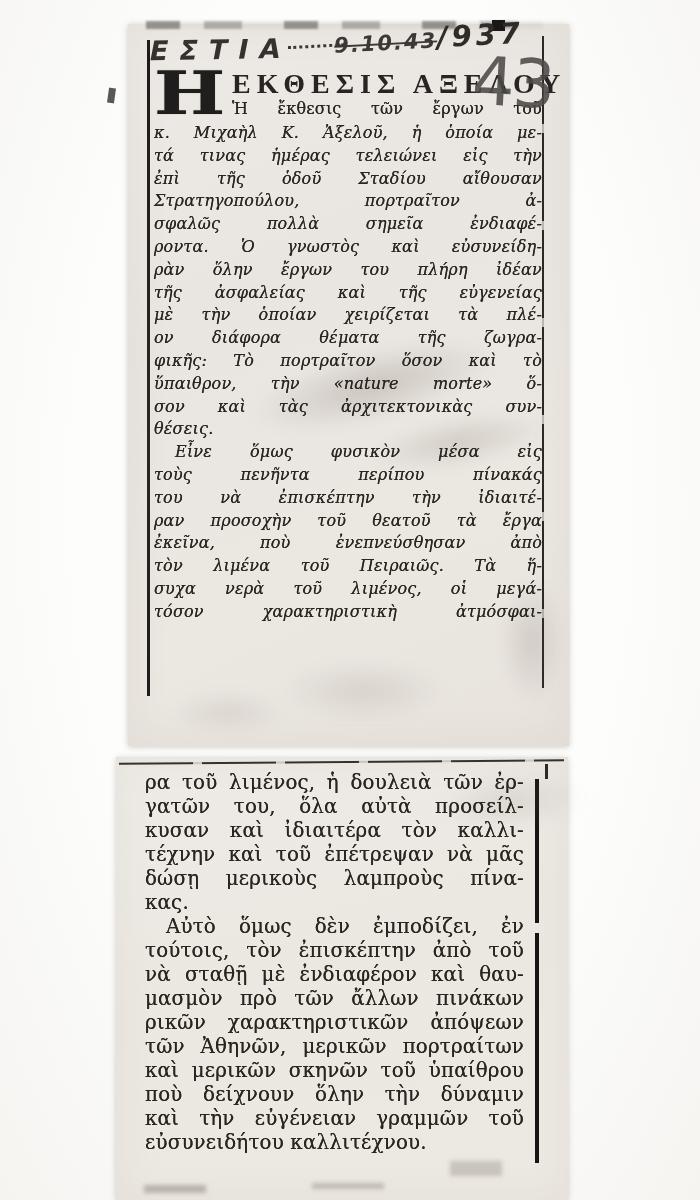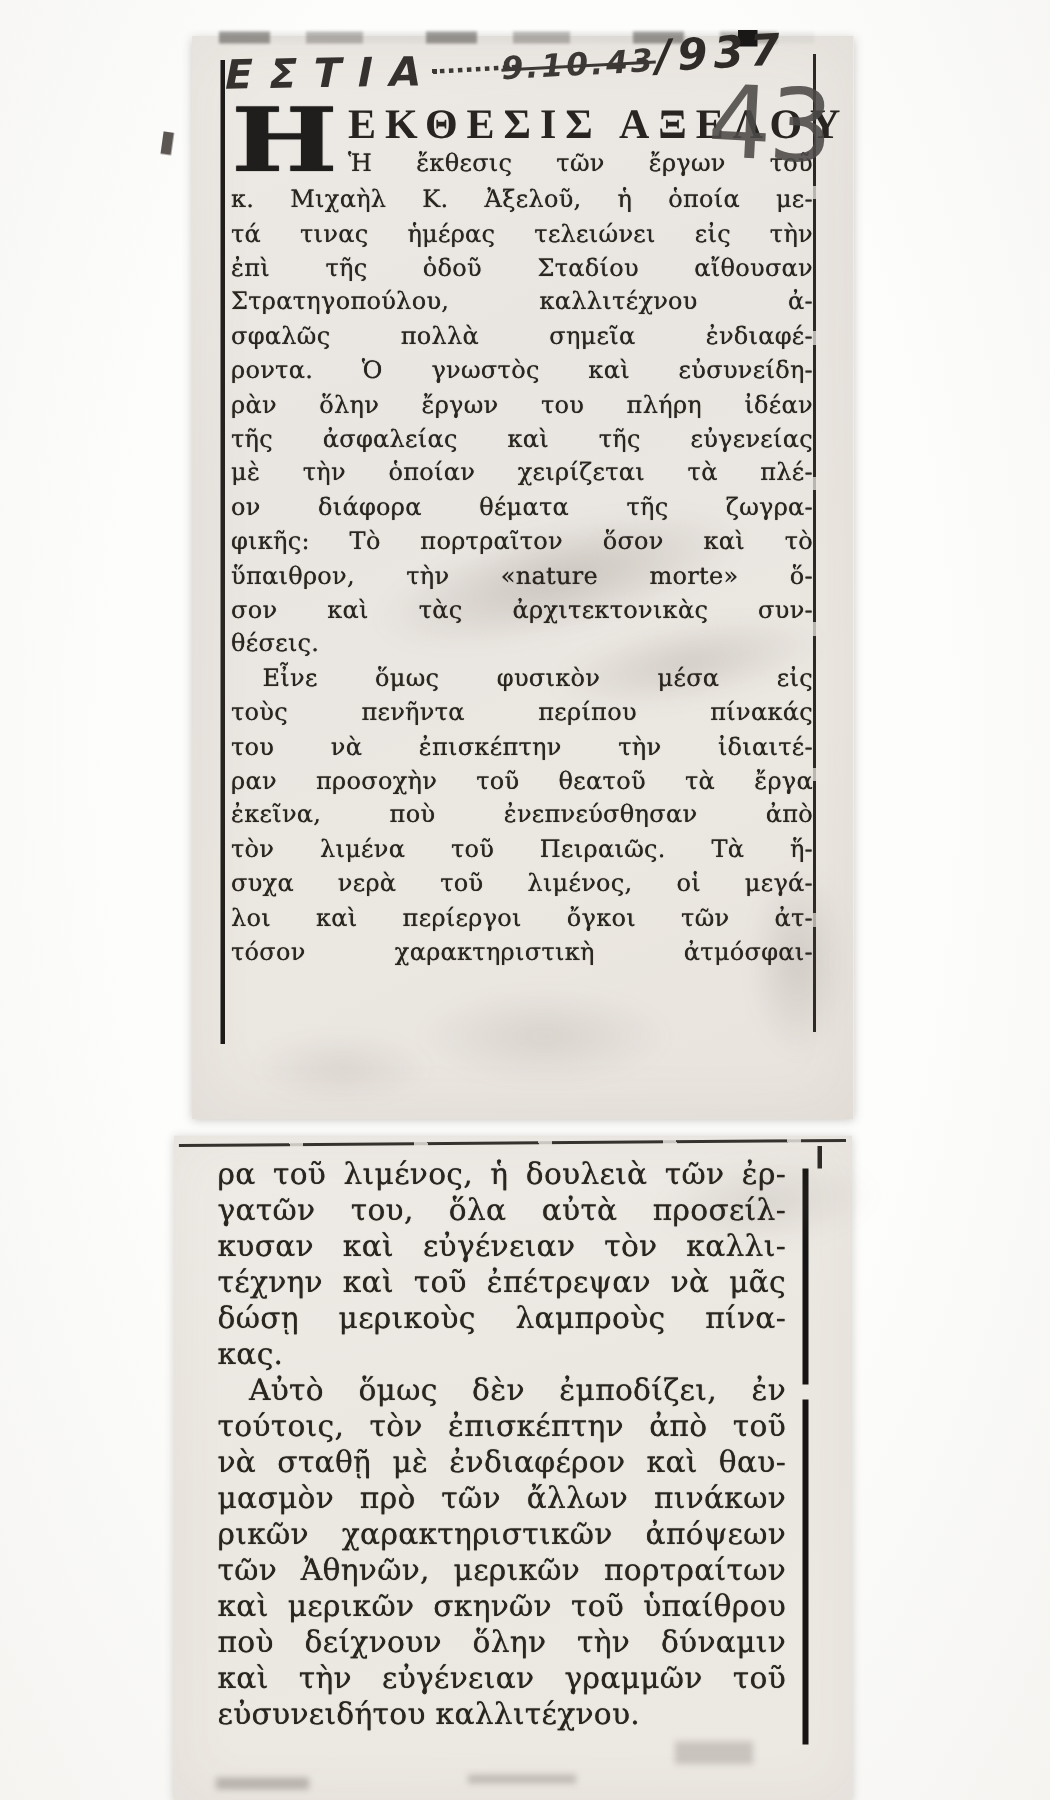--- a/index.html
+++ b/index.html
@@ -54,21 +54,21 @@
 
   .headrow { margin:0 27px 0 26px; display:flex; height:52px; position:relative; z-index:2; }
   .dropcap { width:78px; font-family:"DejaVu Serif", serif; font-weight:bold;
     font-size:59px; line-height:48px; color:#201e1c;
     transform:scaleX(1.28); transform-origin:0 0; text-shadow:0 0 .6px #201e1c; }
   .headright { flex:1; min-width:0; }
   .headline { font-family:Liberation Serif, serif; font-weight:bold; font-size:28px;
     height:28px; line-height:28px; letter-spacing:6px; color:#272421; white-space:nowrap; }
 
   .bodylines { position:relative; z-index:2; }
-  .c1 { margin:0 27px 0 26px; }
+  .c1 { margin:0 27px 0 26px;font-style:italic; }
   .c2 { margin:14px 44px 0 29px; }
   .tl { color:#29251f; text-align:justify; text-align-last:justify;
     text-shadow:0 0 .5px rgba(41,37,31,.9); letter-spacing:.2px; overflow:visible; white-space:normal; }
   .c1 .tl, .headright .tl { font-size:16px; line-height:22.8px; height:22.8px; }
   .c2 .tl { font-size:19.8px; line-height:24px; height:24px; }
   .tl.end { text-align-last:left; }
   .tl.indent { text-indent:21px; }
 
   .stain { position:absolute; border-radius:50%; filter:blur(6px); pointer-events:none; z-index:1; }
   .s1 { left:118px; top:326px; width:255px; height:72px; transform:rotate(-14deg);
@@ -115,60 +115,59 @@
         <div class="headline">ΕΚΘΕΣΙΣ ΑΞΕΛΟΥ</div>
         <div class="tl">Ἡ ἔκθεσις τῶν ἔργων τοῦ</div>
       </div>
     </div>
 
     <div class="bodylines c1">
 
     <div class="tl">κ. Μιχαὴλ Κ. Ἀξελοῦ, ἡ ὁποία με-</div>
         <div class="tl">τά τινας ἡμέρας τελειώνει εἰς τὴν</div>
         <div class="tl">ἐπὶ τῆς ὁδοῦ Σταδίου αἴθουσαν</div>
-        <div class="tl">Στρατηγοπούλου, καλλιτέχνου ἀ-</div>
+        <div class="tl">Στρατηγοπούλου, πορτραῖτον ἀ-</div>
         <div class="tl">σφαλῶς πολλὰ σημεῖα ἐνδιαφέ-</div>
         <div class="tl">ροντα. Ὁ γνωστὸς καὶ εὐσυνείδη-</div>
         <div class="tl">ρὰν ὅλην ἔργων του πλήρη ἰδέαν</div>
         <div class="tl">τῆς ἀσφαλείας καὶ τῆς εὐγενείας</div>
         <div class="tl">μὲ τὴν ὁποίαν χειρίζεται τὰ πλέ-</div>
         <div class="tl">ον διάφορα θέματα τῆς ζωγρα-</div>
         <div class="tl">φικῆς: Τὸ πορτραῖτον ὅσον καὶ τὸ</div>
         <div class="tl">ὕπαιθρον, τὴν «nature morte» ὅ-</div>
         <div class="tl">σον καὶ τὰς ἀρχιτεκτονικὰς συν-</div>
         <div class="tl end">θέσεις.</div>
         <div class="tl indent">Εἶνε ὅμως φυσικὸν μέσα εἰς</div>
         <div class="tl">τοὺς πενῆντα περίπου πίνακάς</div>
         <div class="tl">του νὰ ἐπισκέπτην τὴν ἰδιαιτέ-</div>
         <div class="tl">ραν προσοχὴν τοῦ θεατοῦ τὰ ἔργα</div>
         <div class="tl">ἐκεῖνα, ποὺ ἐνεπνεύσθησαν ἀπὸ</div>
         <div class="tl">τὸν λιμένα τοῦ Πειραιῶς. Τὰ ἥ-</div>
         <div class="tl">συχα νερὰ τοῦ λιμένος, οἱ μεγά-</div>
-        <div class="tl">λοι καὶ περίεργοι ὄγκοι τῶν ἀτ-</div>
         <div class="tl">τόσον χαρακτηριστικὴ ἀτμόσφαι-</div>
       </div>
 
     <div class="stain s1"></div>
     <div class="stain s2"></div>
     <div class="stain s3"></div>
     <div class="stain s4"></div>
     <div class="stain s6"></div>
   </div>
 
   <div class="clip clip2">
     <div class="toprule"></div>
     <div class="rule r2a"></div>
     <div class="rule r2b"></div>
     <div class="rule r2c"></div>
 
     <div class="bodylines c2">
 
     <div class="tl">ρα τοῦ λιμένος, ἡ δουλειὰ τῶν ἐρ-</div>
         <div class="tl">γατῶν του, ὅλα αὐτὰ προσείλ-</div>
-        <div class="tl">κυσαν καὶ εὐγένειαν τὸν καλλι-</div>
+        <div class="tl">κυσαν καὶ ἰδιαιτέρα τὸν καλλι-</div>
         <div class="tl">τέχνην καὶ τοῦ ἐπέτρεψαν νὰ μᾶς</div>
         <div class="tl">δώσῃ μερικοὺς λαμπροὺς πίνα-</div>
         <div class="tl end">κας.</div>
         <div class="tl indent">Αὐτὸ ὅμως δὲν ἐμποδίζει, ἐν</div>
         <div class="tl">τούτοις, τὸν ἐπισκέπτην ἀπὸ τοῦ</div>
         <div class="tl">νὰ σταθῇ μὲ ἐνδιαφέρον καὶ θαυ-</div>
         <div class="tl">μασμὸν πρὸ τῶν ἄλλων πινάκων</div>
         <div class="tl">ρικῶν χαρακτηριστικῶν ἀπόψεων</div>
         <div class="tl">τῶν Ἀθηνῶν, μερικῶν πορτραίτων</div>
         <div class="tl">καὶ μερικῶν σκηνῶν τοῦ ὑπαίθρου</div>

